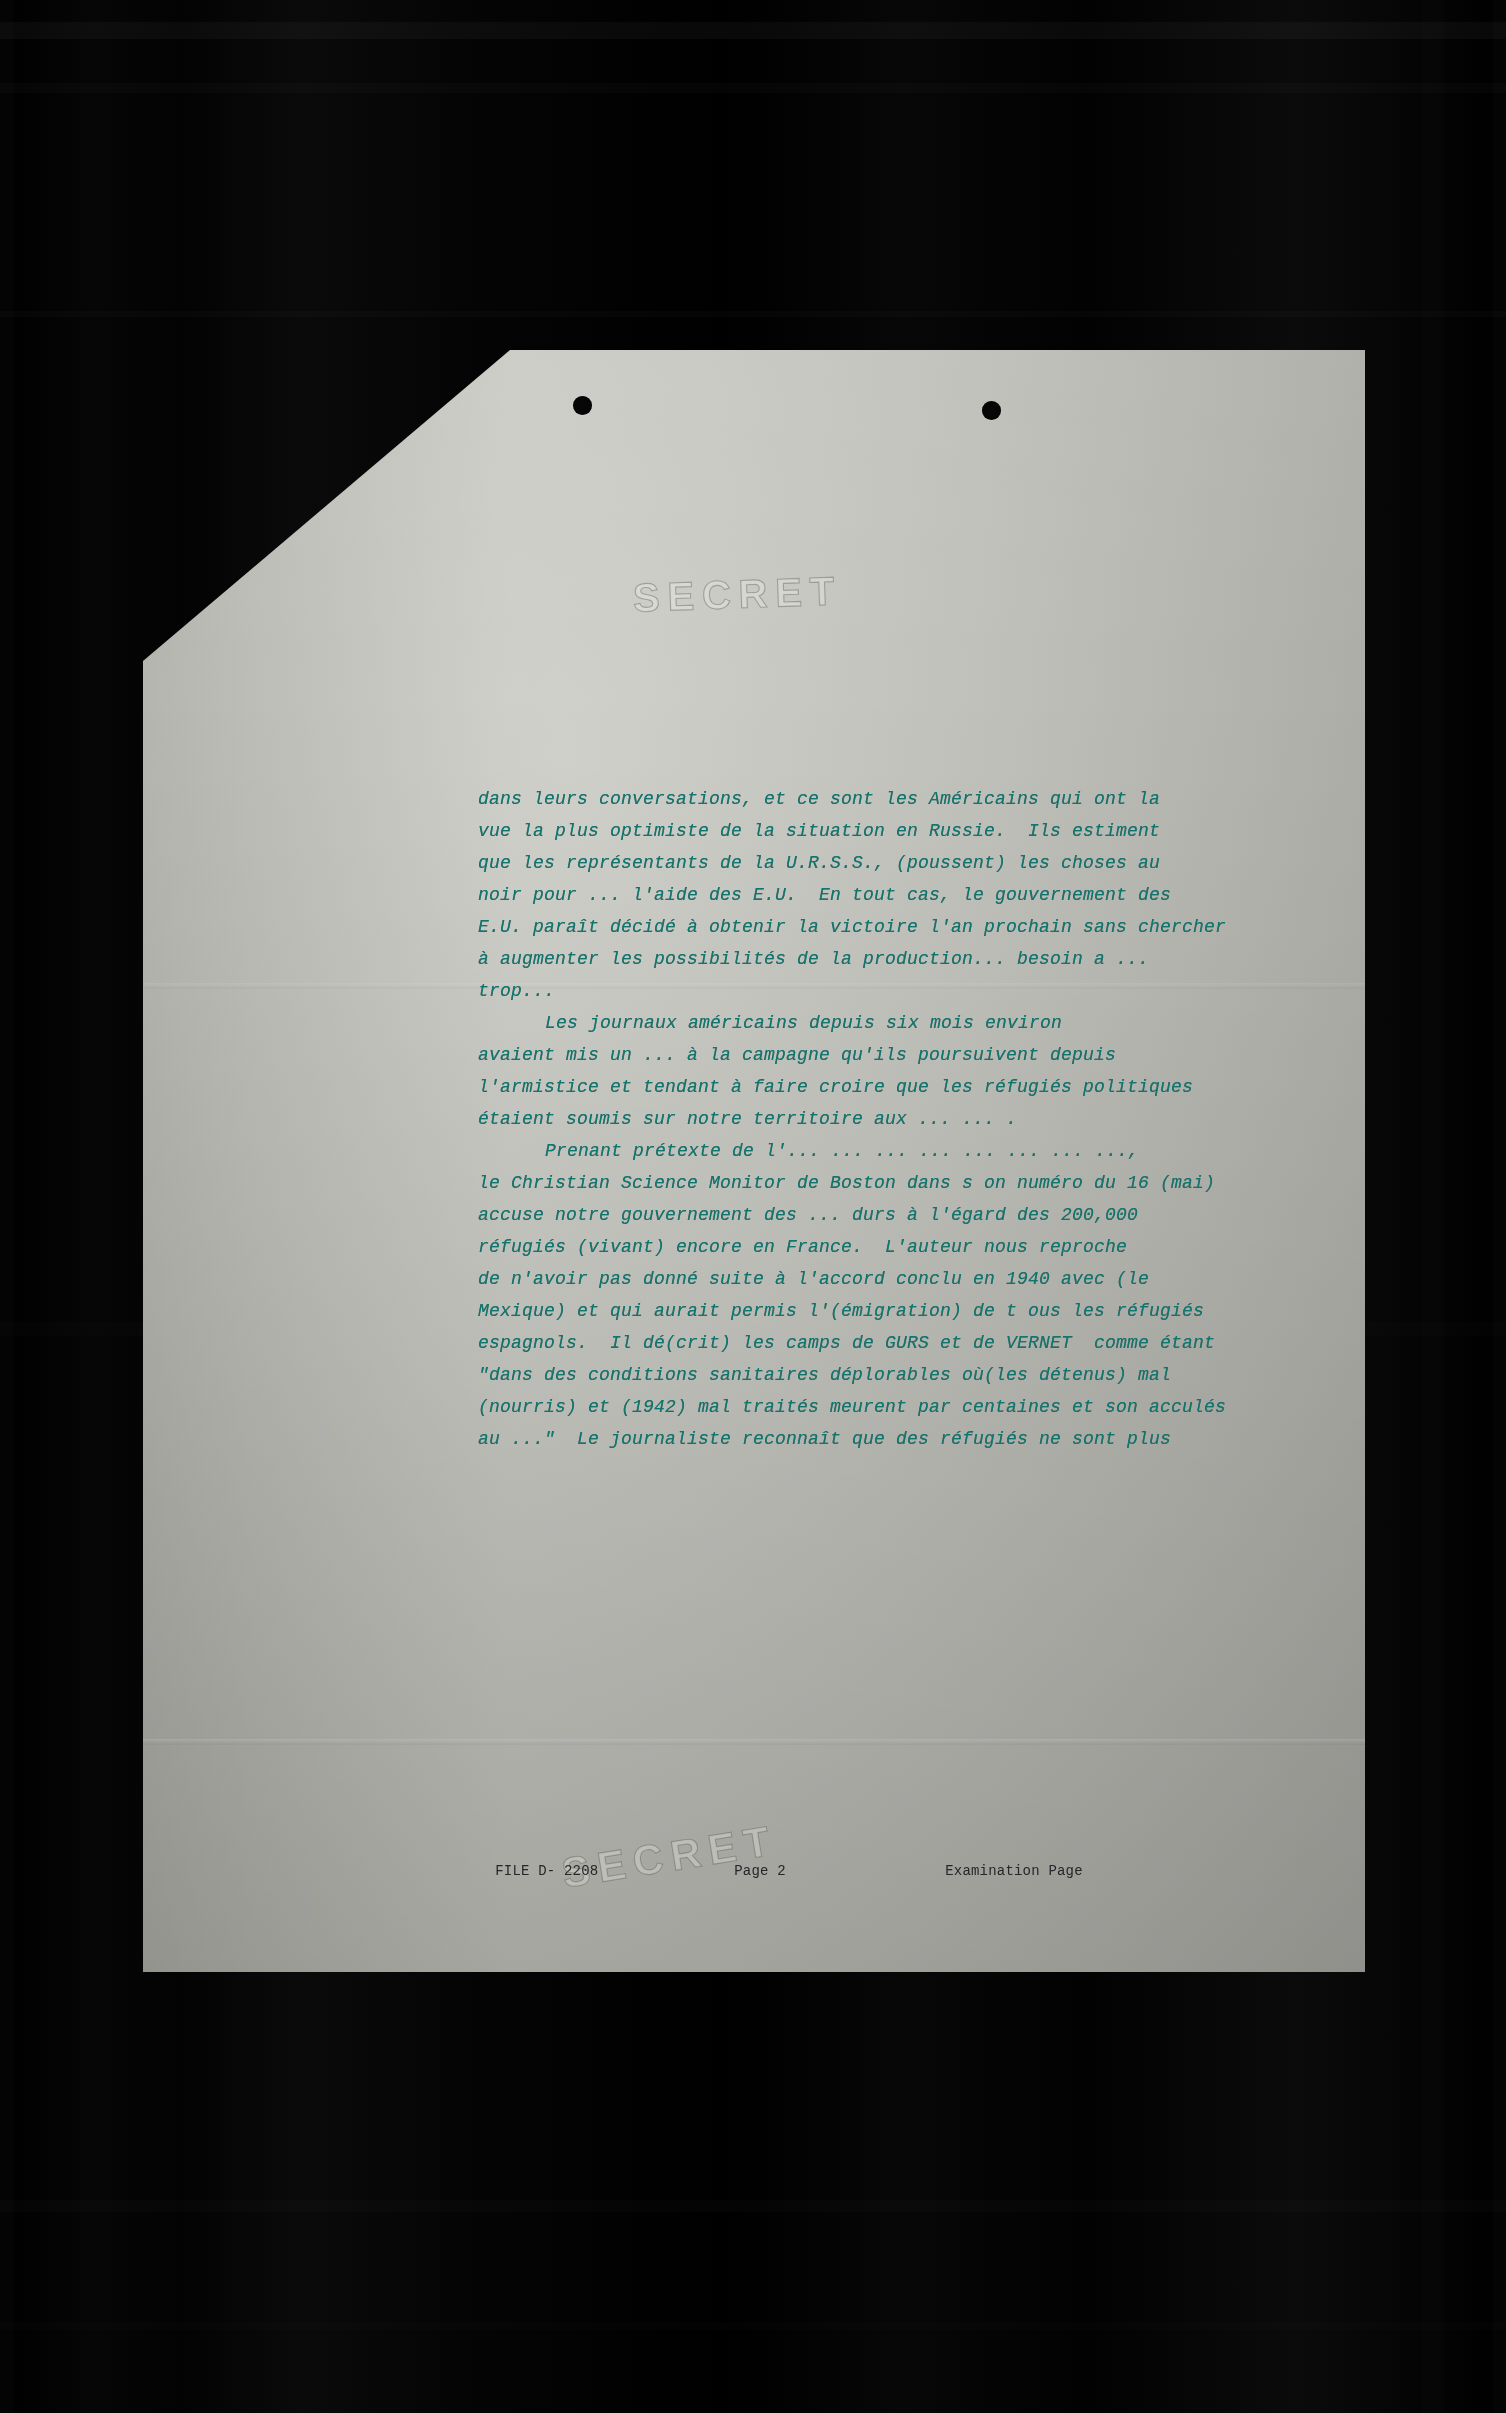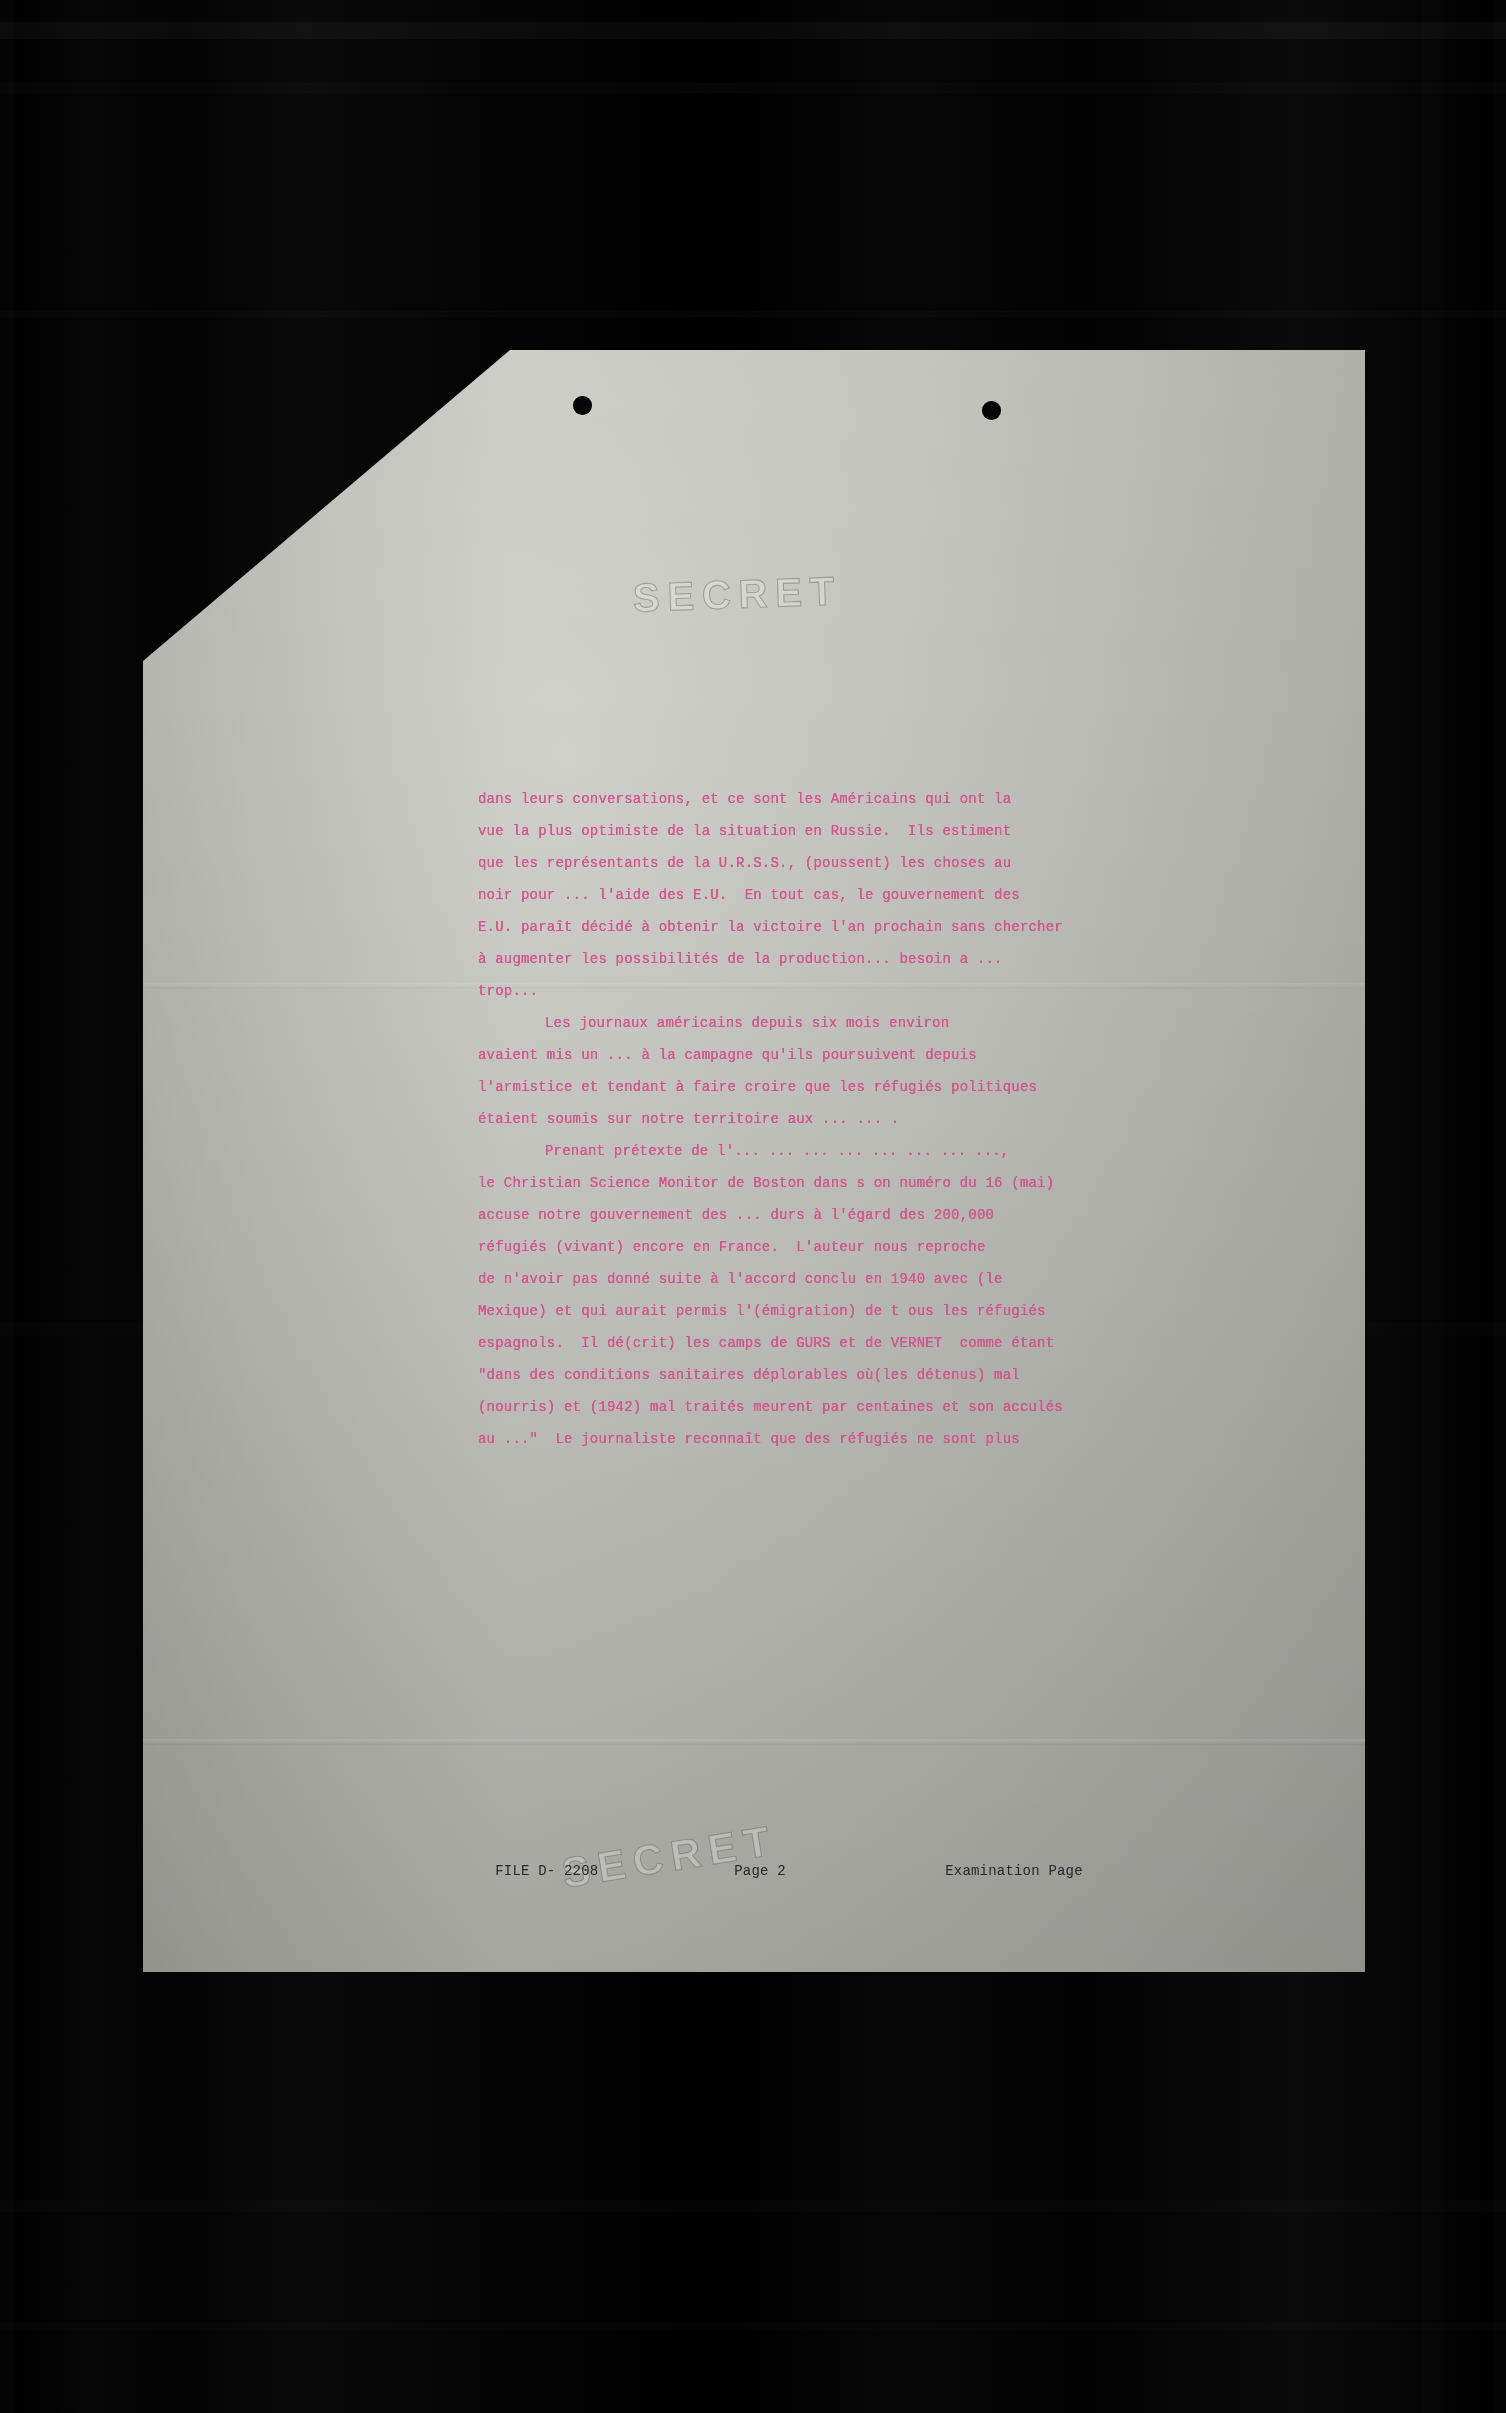--- a/index.html
+++ b/index.html
@@ -102,26 +102,27 @@
     transform: rotate(-9deg);
     color: rgba(0,0,0,0);
   }
 
   
   #body-text {
     position: absolute;
     left: 478px;
     top: 783px;
     width: 867px;
-    color: #ec4899;
-    font-size: 14px;
+    color: #0f766e;
+    font-size: 18px;
     line-height: 32px;
     letter-spacing: 0.2px;
     text-shadow: 0 0 0.6px rgba(40,40,40,0.5);
     white-space: pre-wrap;
+    font-style: italic;
   }
   #body-text .line {
     display: block;
     white-space: pre;
   }
   #body-text .indent {
     padding-left: 67px;
   }
 
   

